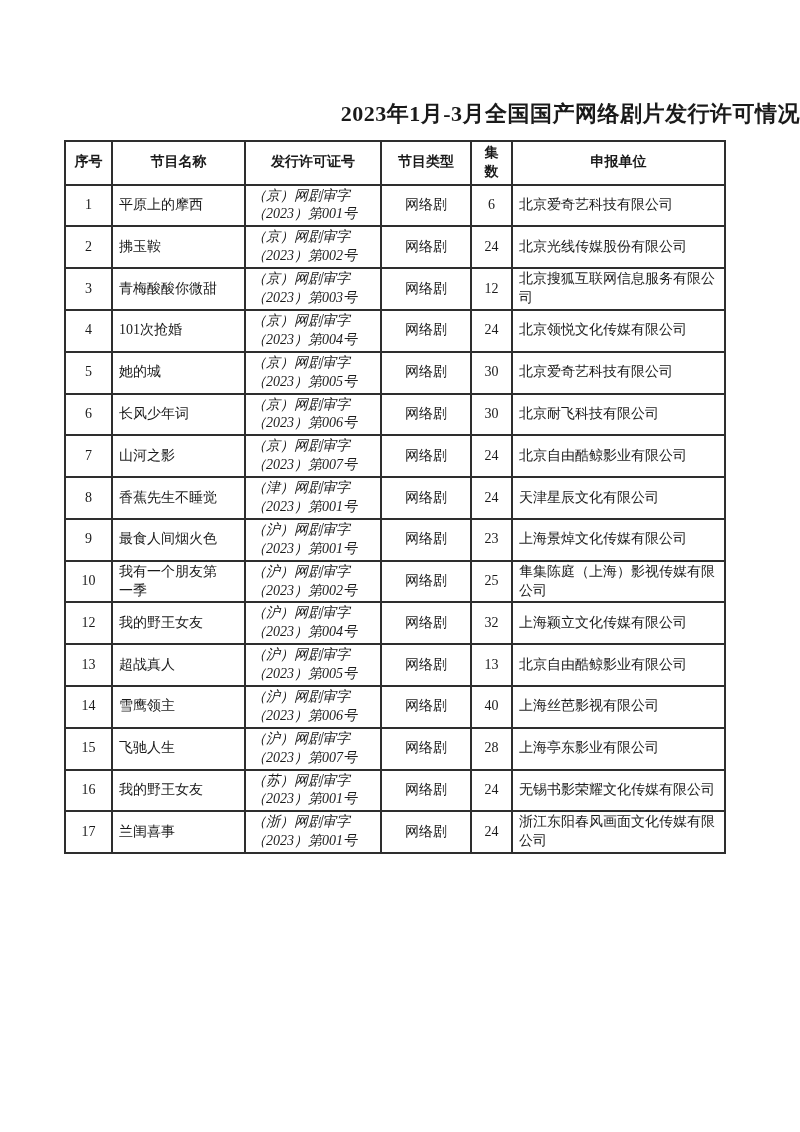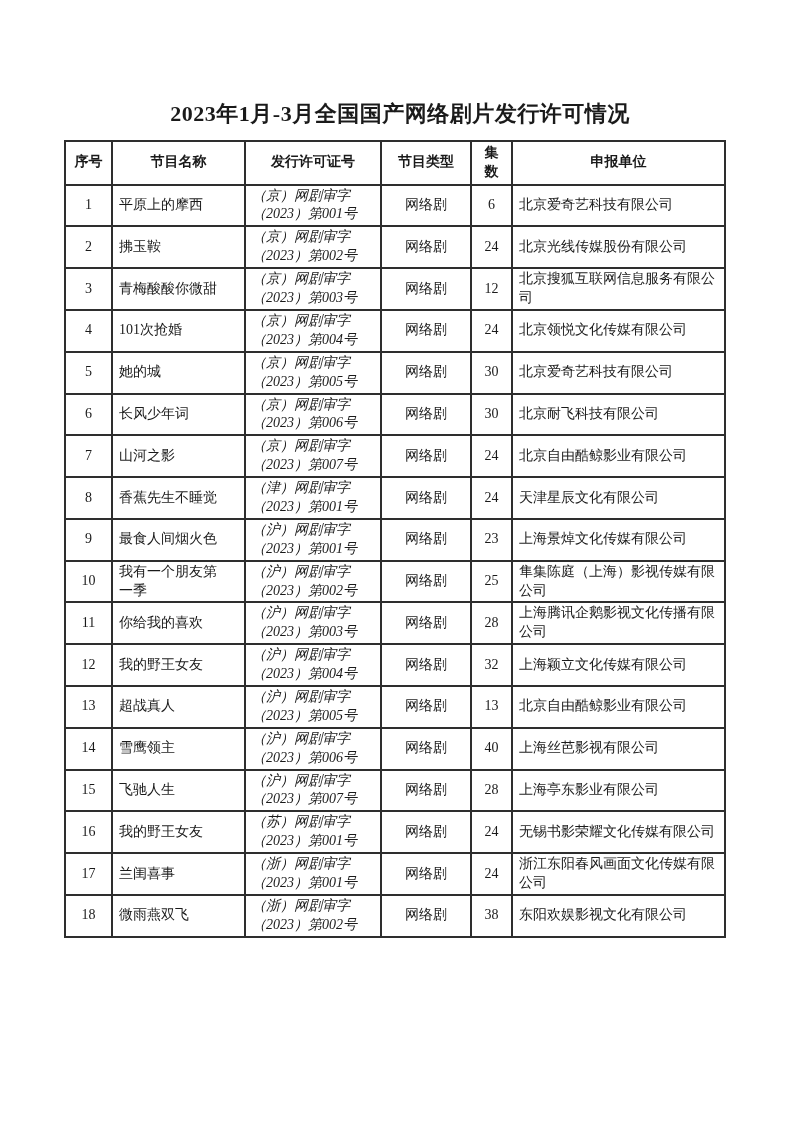--- a/index.html
+++ b/index.html
@@ -15,21 +15,21 @@
   .page {
     position: relative;
     width: 800px;
     height: 1132px;
     background: #ffffff;
     overflow: hidden;
   }
   .doc-title {
     margin: 0;
     padding-top: 100px;
-    text-align: center;
+    text-align: right;
     font-size: 22px;
     font-weight: bold;
     letter-spacing: 0.5px;
     line-height: 1.3;
   }
   table.license-table {
     border-collapse: collapse;
     table-layout: fixed;
     width: 660px;
     margin: 11px 0 0 64px;
@@ -169,29 +169,20 @@
         <tr>
     <td class="c-center">10</td>
     <td class="c-left c-name">我有一个朋友第一季</td>
     <td class="c-left c-license">（沪）网剧审字
 （2023）第002号</td>
     <td class="c-center">网络剧</td>
     <td class="c-center">25</td>
     <td class="c-left c-company">隼集陈庭（上海）影视传媒有限公司</td>
   </tr>
         <tr>
-    <td class="c-center">11</td>
-    <td class="c-left c-name">你给我的喜欢</td>
-    <td class="c-left c-license">（沪）网剧审字
-（2023）第003号</td>
-    <td class="c-center">网络剧</td>
-    <td class="c-center">28</td>
-    <td class="c-left c-company">上海腾讯企鹅影视文化传播有限公司</td>
-  </tr>
-        <tr>
     <td class="c-center">12</td>
     <td class="c-left c-name">我的野王女友</td>
     <td class="c-left c-license">（沪）网剧审字
 （2023）第004号</td>
     <td class="c-center">网络剧</td>
     <td class="c-center">32</td>
     <td class="c-left c-company">上海颖立文化传媒有限公司</td>
   </tr>
         <tr>
     <td class="c-center">13</td>
@@ -231,25 +222,16 @@
   </tr>
         <tr>
     <td class="c-center">17</td>
     <td class="c-left c-name">兰闺喜事</td>
     <td class="c-left c-license">（浙）网剧审字
 （2023）第001号</td>
     <td class="c-center">网络剧</td>
     <td class="c-center">24</td>
     <td class="c-left c-company">浙江东阳春风画面文化传媒有限公司</td>
   </tr>
-        <tr>
-    <td class="c-center">18</td>
-    <td class="c-left c-name">微雨燕双飞</td>
-    <td class="c-left c-license">（浙）网剧审字
-（2023）第002号</td>
-    <td class="c-center">网络剧</td>
-    <td class="c-center">38</td>
-    <td class="c-left c-company">东阳欢娱影视文化有限公司</td>
-  </tr>
       </tbody>
   </table>
 
 </div>
 
 </body></html>

